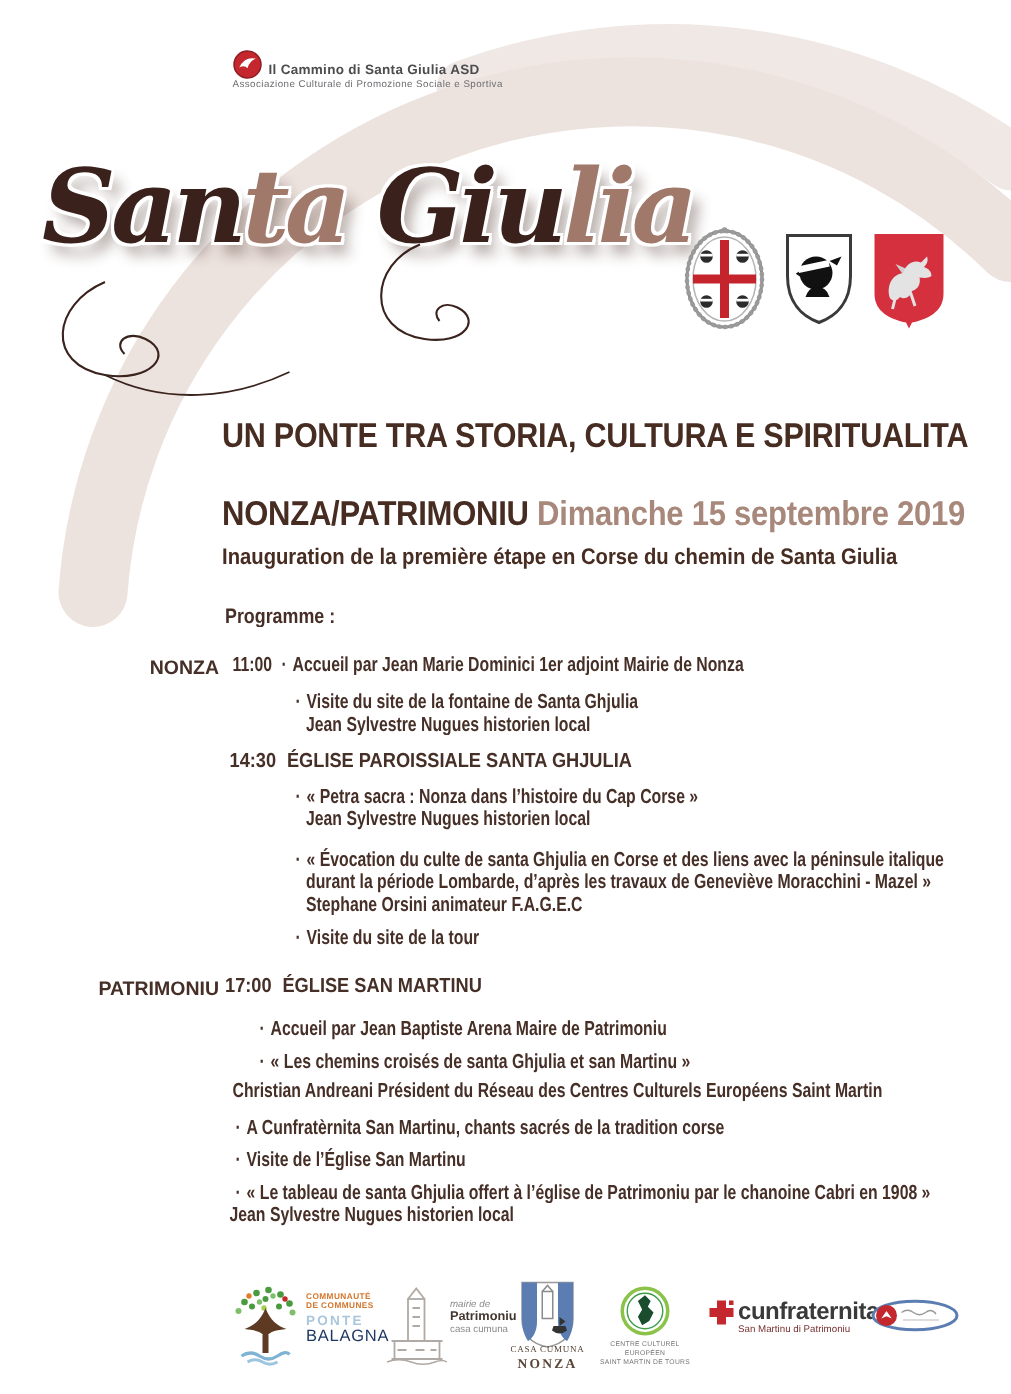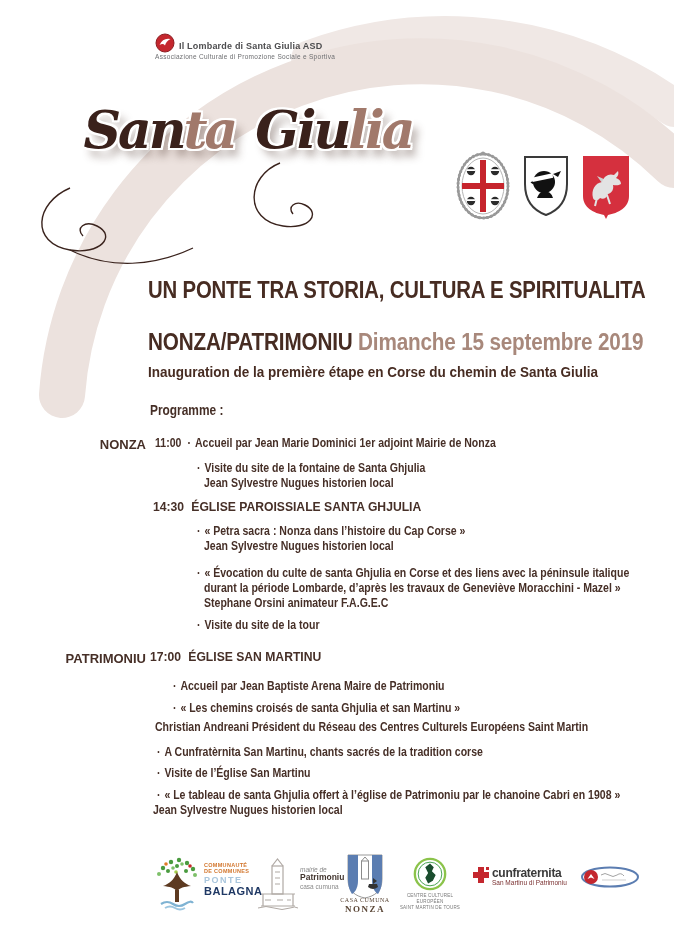--- a/index.html
+++ b/index.html
@@ -9,22 +9,22 @@
   .nowrap{white-space:nowrap;}
 
   
   .swoosh{position:absolute;left:0;top:0;z-index:0;}
 
   
   .assoc-name{font-size:9px;font-weight:bold;color:#4d4d4f;letter-spacing:.2px;}
   .assoc-sub{font-size:6.5px;color:#6d6e71;letter-spacing:.3px;}
 
   
-  .title{z-index:2;width:440px;text-align:center;font-family:"DejaVu Serif", serif;
-         font-style:italic;font-weight:bold;font-size:52px;line-height:1;letter-spacing:-3px;
+  .title{z-index:2;width:440px;text-align:left;font-family:"DejaVu Serif", serif;
+         font-style:italic;font-weight:bold;font-size:68px;line-height:1;letter-spacing:-3px;
          text-shadow:-2px -2px 0 #fff,2px -2px 0 #fff,-2px 2px 0 #fff,2px 2px 0 #fff,
                      0 -2px 0 #fff,0 2px 0 #fff,-2px 0 0 #fff,2px 0 0 #fff,
                      6px 8px 9px rgba(70,45,35,.4);}
   .t-dark{color:#3a211b;}
   .t-light{color:#a1796b;}
   .wgap{display:inline-block;width:20px;}
 
   
   .headline{font-size:23px;font-weight:bold;color:#472c22;letter-spacing:-.2px;
             transform:scaleX(.885);transform-origin:0 0;}
@@ -39,46 +39,46 @@
          transform:scaleX(.78);transform-origin:0 0;white-space:nowrap;color:#462f27;}
   .hline{transform:scaleX(.9);}
   .ploc{position:absolute;left:0;width:146px;text-align:right;font-size:13px;font-weight:bold;color:#462f27;}
   .time{margin-right:8px;}
   .blt{margin-right:5px;}
 
   
   .cap{position:absolute;line-height:1.15;}
   .f-orange{color:#d2752c;font-size:5.5px;font-weight:bold;letter-spacing:.3px;}
   .f-lblue{color:#a9c6dd;font-size:9px;font-weight:bold;letter-spacing:1.5px;}
-  .f-navy{color:#1f3864;font-size:11px;font-weight:bold;letter-spacing:.5px;}
+  .f-navy{color:#1f3864;font-size:11px;font-weight:normal;letter-spacing:.5px;}
   .f-script{color:#8a8a8a;font-size:6.5px;font-style:italic;}
   .f-patr{color:#43362f;font-size:8.5px;font-weight:bold;}
   .f-gray{color:#8a8a8a;font-size:6.5px;}
   .f-serif{font-family:"Liberation Serif", serif;color:#5a4636;text-align:center;}
   .f-cc1{font-size:6px;letter-spacing:.5px;}
   .f-cc2{font-size:9px;font-weight:bold;letter-spacing:1.5px;}
   .f-tiny{font-size:4.5px;color:#777;text-align:center;line-height:1.3;letter-spacing:.2px;}
-  .cunf-name{font-size:12px;font-weight:bold;color:#3a3a3a;letter-spacing:-.3px;line-height:1;}
+  .cunf-name{font-size:16px;font-weight:bold;color:#3a3a3a;letter-spacing:-.3px;line-height:1;}
   .cunf-sub{font-size:6.5px;color:#7a3030;}
 </style>
 </head>
 <body>
 
 <div class="page">
 
   <svg class="swoosh" width="674" height="929" viewBox="0 0 674 929">
     <path d="M 310 59 A 395 395 0 0 1 674 108" fill="none" stroke="#f0e8e5" stroke-width="38" stroke-linecap="round"></path>
     <path d="M 62 395 A 360 360 0 0 1 674 165" fill="none" stroke="#ece2de" stroke-width="46" stroke-linecap="round"></path>
   </svg>
 
   <svg class="abs" style="left:155px;top:33px;z-index:2" width="20" height="20" viewBox="0 0 20 20">
     <circle cx="10" cy="10" r="9" fill="#c4272e" stroke="#8c1d22" stroke-width="1"></circle>
     <path d="M4.5 12 Q8 4.5 15.5 6 Q11 8 10 12.5 Q8 10 4.5 12 Z" fill="#fff"></path>
   </svg>
-  <div class="abs assoc-name nowrap" style="left:179px;top:41px;z-index:2">Il Lombarde di Santa Giulia ASD</div>
+  <div class="abs assoc-name nowrap" style="left:179px;top:41px;z-index:2">Il Cammino di Santa Giulia ASD</div>
   <div class="abs assoc-sub nowrap" style="left:155px;top:53px;z-index:2">Associazione Culturale di Promozione Sociale e Sportiva</div>
 
   <div class="abs title nowrap" style="left:28px;top:104px">
     <span class="t-dark">San</span><span class="t-light">ta</span><span class="wgap"></span><span class="t-dark">Giu</span><span class="t-light">lia</span>
   </div>
 
   <svg class="abs" style="left:25px;top:128px;z-index:3" width="330" height="140" viewBox="0 0 330 140">
     <path d="M 45 60 C 10 75 5 115 45 122 C 75 127 92 108 72 98 C 60 92 50 100 58 108" fill="none" stroke="#3a231d" stroke-width="1.4"></path>
     <path d="M 45 122 C 85 142 130 138 168 120" fill="none" stroke="#3a231d" stroke-width="1.2"></path>
     <path d="M 255 35 C 222 48 218 92 258 98 C 285 102 296 85 280 77 C 270 72 262 79 268 86" fill="none" stroke="#3a231d" stroke-width="1.4"></path>

